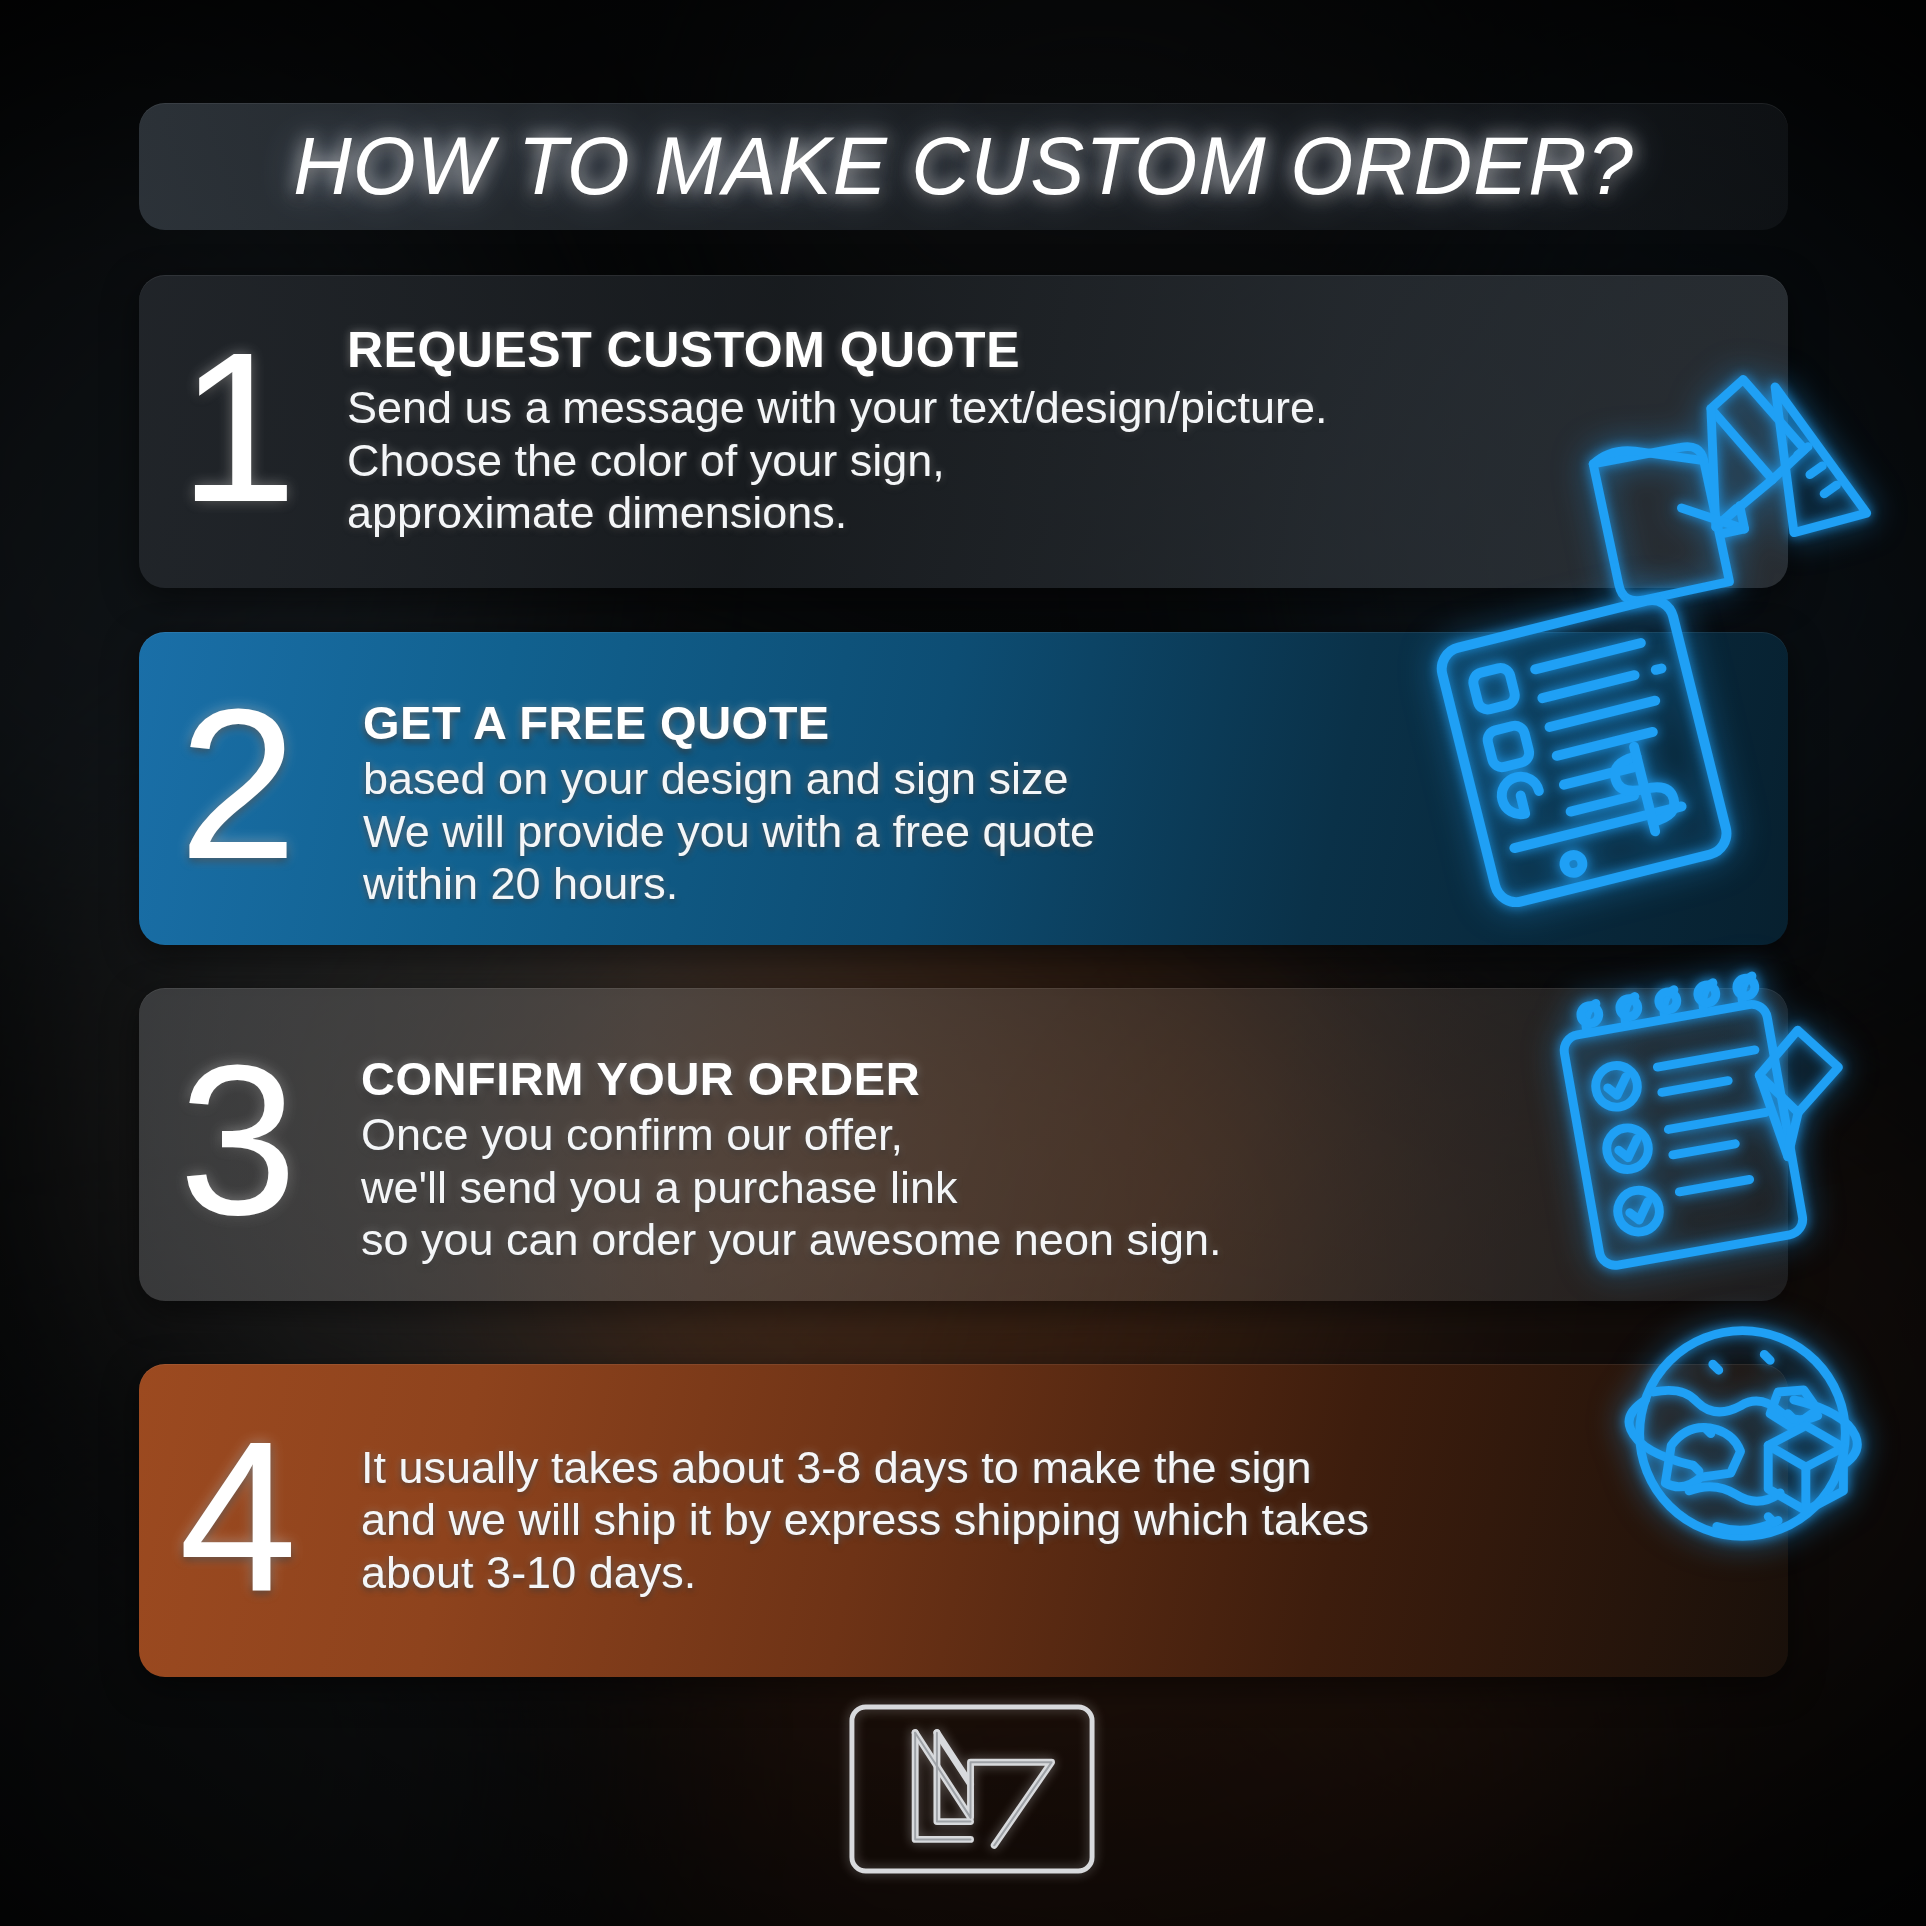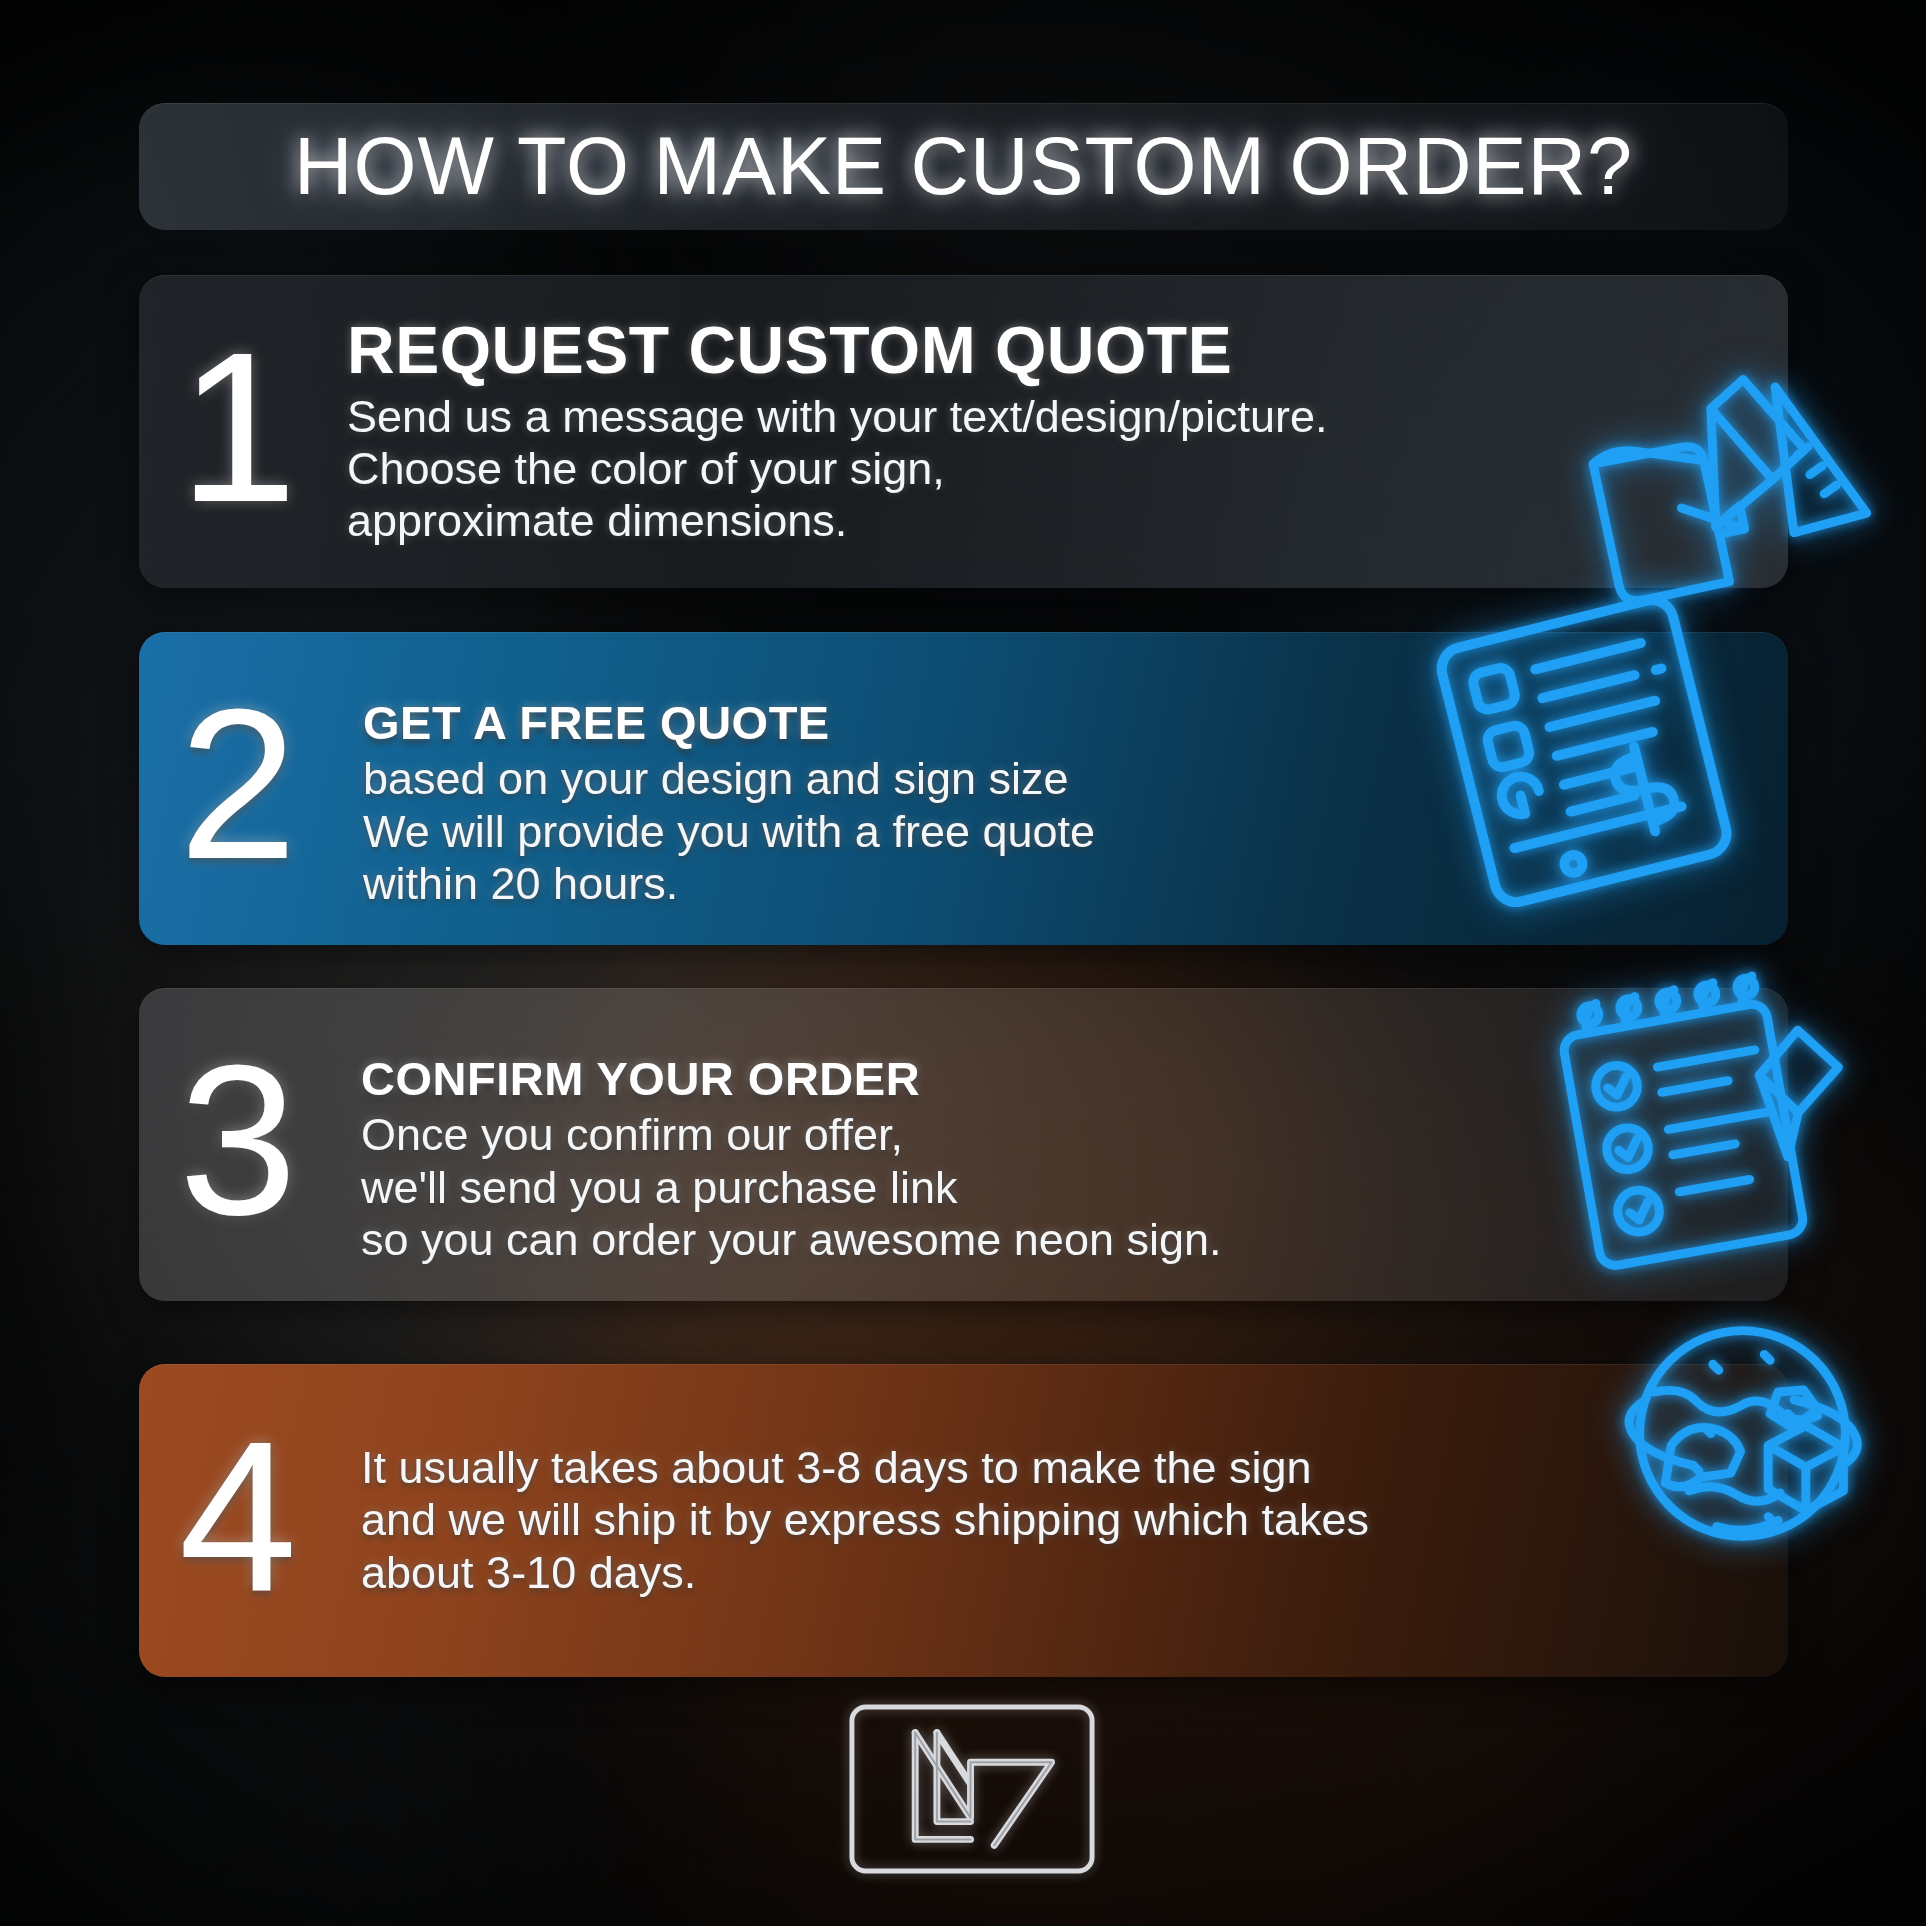--- a/index.html
+++ b/index.html
@@ -40,20 +40,21 @@
   }
   .header h1{
     margin:12px;
     font-size:81px;
     font-weight:400;
     letter-spacing:1px;
     color:#fff;
     font-family:"Liberation Sans", sans-serif;
     text-shadow:0 0 18px rgba(255,255,255,.75),0 0 42px rgba(190,215,255,.45),0 5px 10px rgba(0,0,0,.8);
     white-space:nowrap;
+    font-style:italic;
   }
 
   
   .card{
     position:absolute;left:139px;width:1649px;
     border-radius:26px;
     overflow:hidden;
     box-shadow:inset 0 1px 0 rgba(255,255,255,.07), 0 10px 34px rgba(0,0,0,.5);
     display:flex;align-items:stretch;
   }
@@ -89,21 +90,21 @@
   }
   .lines{font-size:45px;color:#f4f6f8;line-height:1.16;font-weight:300;
     text-shadow:0 0 9px rgba(255,255,255,.35),0 2px 6px rgba(0,0,0,.7);}
   .lines div{white-space:nowrap;}
 
   
   .card1 .body{padding-left:10px;}
   .card2 .body{padding-left:26px;}
   .card3 .body{padding-left:24px;}
   .card4 .body{padding-left:24px;}
-  .card1 .title{font-size:66px;}
+  .card1 .title{font-size:50px;}
   .card2 .title,.card3 .title,.card4 .title{font-size:47px;margin-top:31px;}
 
   
   .icon{position:absolute;pointer-events:none;}
   .neon{filter:drop-shadow(0 0 6px rgba(32,160,245,.85)) drop-shadow(0 0 16px rgba(32,160,245,.55));}
   .i1{left:1562px;top:348px;width:327px;height:287px;}
   .i2{left:1418px;top:594px;width:337px;height:317px;}
   .i3{left:1533px;top:970px;width:327px;height:307px;}
   .i4{left:1594px;top:1297px;width:297px;height:277px;}
 

